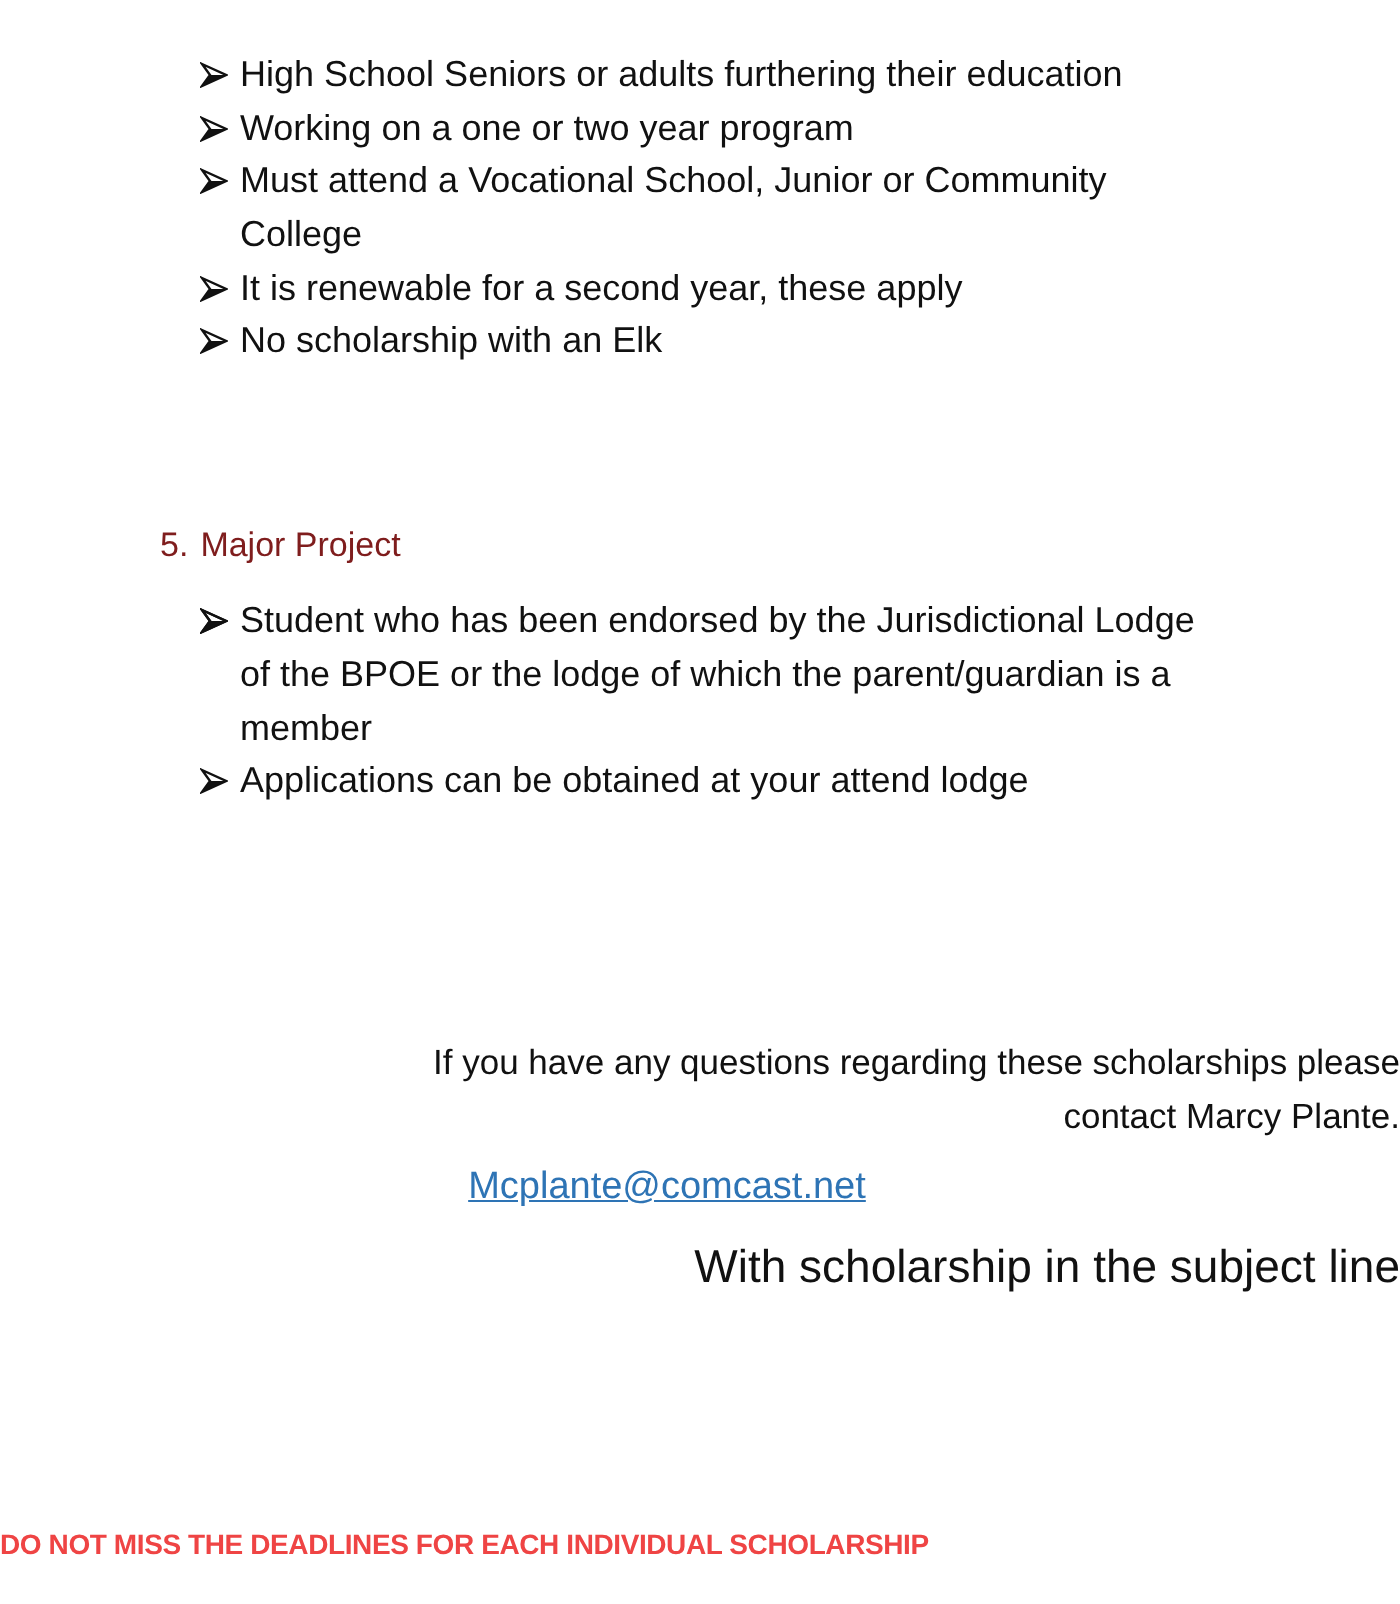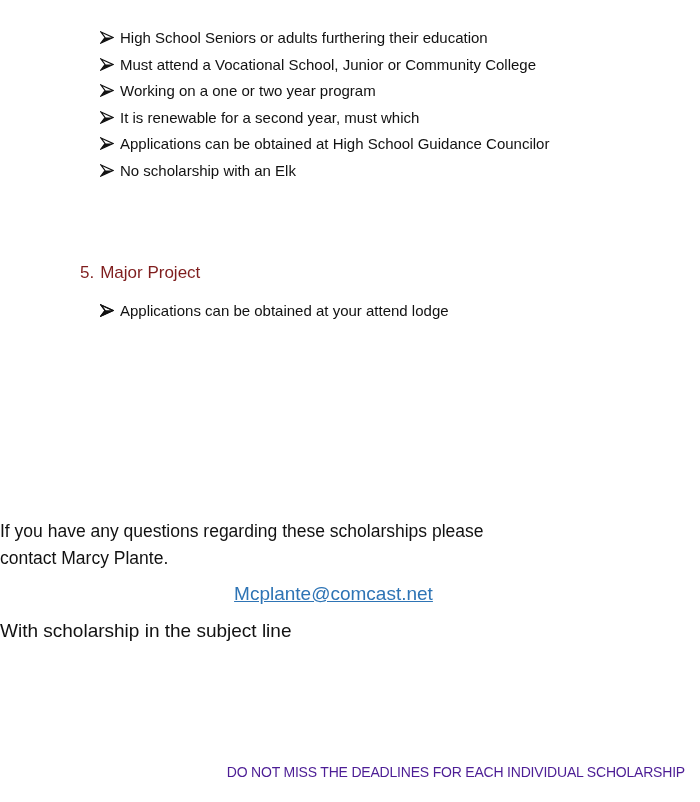--- a/index.html
+++ b/index.html
@@ -23,21 +23,21 @@
     .bullet-list {
       position: absolute;
       left: 100px;
       margin: 0;
       padding: 0;
       list-style: none;
     }
     .bullet-item {
       position: relative;
       padding-left: 20px;
-      font-size: 15px;
+      font-size: 18px;
       line-height: 27px;
       margin-bottom: -0.5px;
       width: 480px;
     }
     .bullet-icon {
       position: absolute;
       left: 0;
       top: 7px;
       width: 14px;
       height: 13px;
@@ -51,21 +51,21 @@
       font-size: 17px;
       color: #7f1d1d;
       margin: 0;
       font-weight: normal;
     }
     .section-heading .num { margin-right: 6px; }
     .contact {
       position: absolute;
       left: 0;
       width: 700px;
-      text-align: left;
+      text-align: right;
       font-size: 17.5px;
       line-height: 27px;
       top: 518px;
       margin: 0;
     }
     .contact .line2 { display: block; }
     .email {
       position: absolute;
       left: 0;
       width: 667px;
@@ -75,33 +75,33 @@
     }
     .email a {
       color: #2e74b5;
       text-decoration: underline;
     }
     .subject-note {
       position: absolute;
       left: 0;
       width: 700px;
       top: 620px;
-      text-align: left;
-      font-size: 19px;
+      text-align: right;
+      font-size: 23px;
       margin: 0;
     }
     .deadline {
       position: absolute;
       left: 0;
       width: 685px;
       top: 764px;
-      text-align: right;
+      text-align: left;
       font-size: 14px;
-      font-weight: normal;
-      color: #4c1d95;
+      font-weight: bold;
+      color: #ef4444;
       margin: 0;
       letter-spacing: -0.2px;
     }
   </style>
 </head>
 <body>
 
 <div class="page">
 
   <ul class="bullet-list list1">
@@ -110,42 +110,35 @@
           <path d="M1 1 L13 6.5 L1 12 L5 6.5 Z" fill="none" stroke="#111" stroke-width="1.2"></path>
           <path d="M5 6.5 L13 6.5 L1 12 Z" fill="#111"></path>
         </svg>
       <span>High School Seniors or adults furthering their education</span>
     </li>
     <li class="bullet-item">
       <svg class="bullet-icon" viewBox="0 0 14 13">
           <path d="M1 1 L13 6.5 L1 12 L5 6.5 Z" fill="none" stroke="#111" stroke-width="1.2"></path>
           <path d="M5 6.5 L13 6.5 L1 12 Z" fill="#111"></path>
         </svg>
+      <span>Working on a one or two year program</span>
+    </li>
+    <li class="bullet-item">
+      <svg class="bullet-icon" viewBox="0 0 14 13">
+          <path d="M1 1 L13 6.5 L1 12 L5 6.5 Z" fill="none" stroke="#111" stroke-width="1.2"></path>
+          <path d="M5 6.5 L13 6.5 L1 12 Z" fill="#111"></path>
+        </svg>
       <span>Must attend a Vocational School, Junior or Community College</span>
     </li>
     <li class="bullet-item">
       <svg class="bullet-icon" viewBox="0 0 14 13">
           <path d="M1 1 L13 6.5 L1 12 L5 6.5 Z" fill="none" stroke="#111" stroke-width="1.2"></path>
           <path d="M5 6.5 L13 6.5 L1 12 Z" fill="#111"></path>
         </svg>
-      <span>Working on a one or two year program</span>
-    </li>
-    <li class="bullet-item">
-      <svg class="bullet-icon" viewBox="0 0 14 13">
-          <path d="M1 1 L13 6.5 L1 12 L5 6.5 Z" fill="none" stroke="#111" stroke-width="1.2"></path>
-          <path d="M5 6.5 L13 6.5 L1 12 Z" fill="#111"></path>
-        </svg>
-      <span>It is renewable for a second year, must which</span>
-    </li>
-    <li class="bullet-item">
-      <svg class="bullet-icon" viewBox="0 0 14 13">
-          <path d="M1 1 L13 6.5 L1 12 L5 6.5 Z" fill="none" stroke="#111" stroke-width="1.2"></path>
-          <path d="M5 6.5 L13 6.5 L1 12 Z" fill="#111"></path>
-        </svg>
-      <span>Applications can be obtained at  High School Guidance Councilor</span>
+      <span>It is renewable for a second year, these apply</span>
     </li>
     <li class="bullet-item">
       <svg class="bullet-icon" viewBox="0 0 14 13">
           <path d="M1 1 L13 6.5 L1 12 L5 6.5 Z" fill="none" stroke="#111" stroke-width="1.2"></path>
           <path d="M5 6.5 L13 6.5 L1 12 Z" fill="#111"></path>
         </svg>
       <span>No scholarship with an Elk</span>
     </li>
   </ul>
 
@@ -158,20 +151,27 @@
       <svg class="bullet-icon" viewBox="0 0 14 13">
           <path d="M1 1 L13 6.5 L1 12 L5 6.5 Z" fill="none" stroke="#111" stroke-width="1.2"></path>
           <path d="M5 6.5 L13 6.5 L1 12 Z" fill="#111"></path>
         </svg>
     </li>
     <li class="bullet-item">
       <svg class="bullet-icon" viewBox="0 0 14 13">
           <path d="M1 1 L13 6.5 L1 12 L5 6.5 Z" fill="none" stroke="#111" stroke-width="1.2"></path>
           <path d="M5 6.5 L13 6.5 L1 12 Z" fill="#111"></path>
         </svg>
+      <span>Student who has been endorsed by the Jurisdictional Lodge of the BPOE or the lodge of which the parent/guardian is a member</span>
+    </li>
+    <li class="bullet-item">
+      <svg class="bullet-icon" viewBox="0 0 14 13">
+          <path d="M1 1 L13 6.5 L1 12 L5 6.5 Z" fill="none" stroke="#111" stroke-width="1.2"></path>
+          <path d="M5 6.5 L13 6.5 L1 12 Z" fill="#111"></path>
+        </svg>
       <span>Applications can be obtained at your attend lodge</span>
     </li>
   </ul>
 
   <p class="contact">
     <span>If you have any questions regarding these scholarships please</span>
     <span class="line2">contact Marcy Plante.</span>
   </p>
 
   <div class="email">

